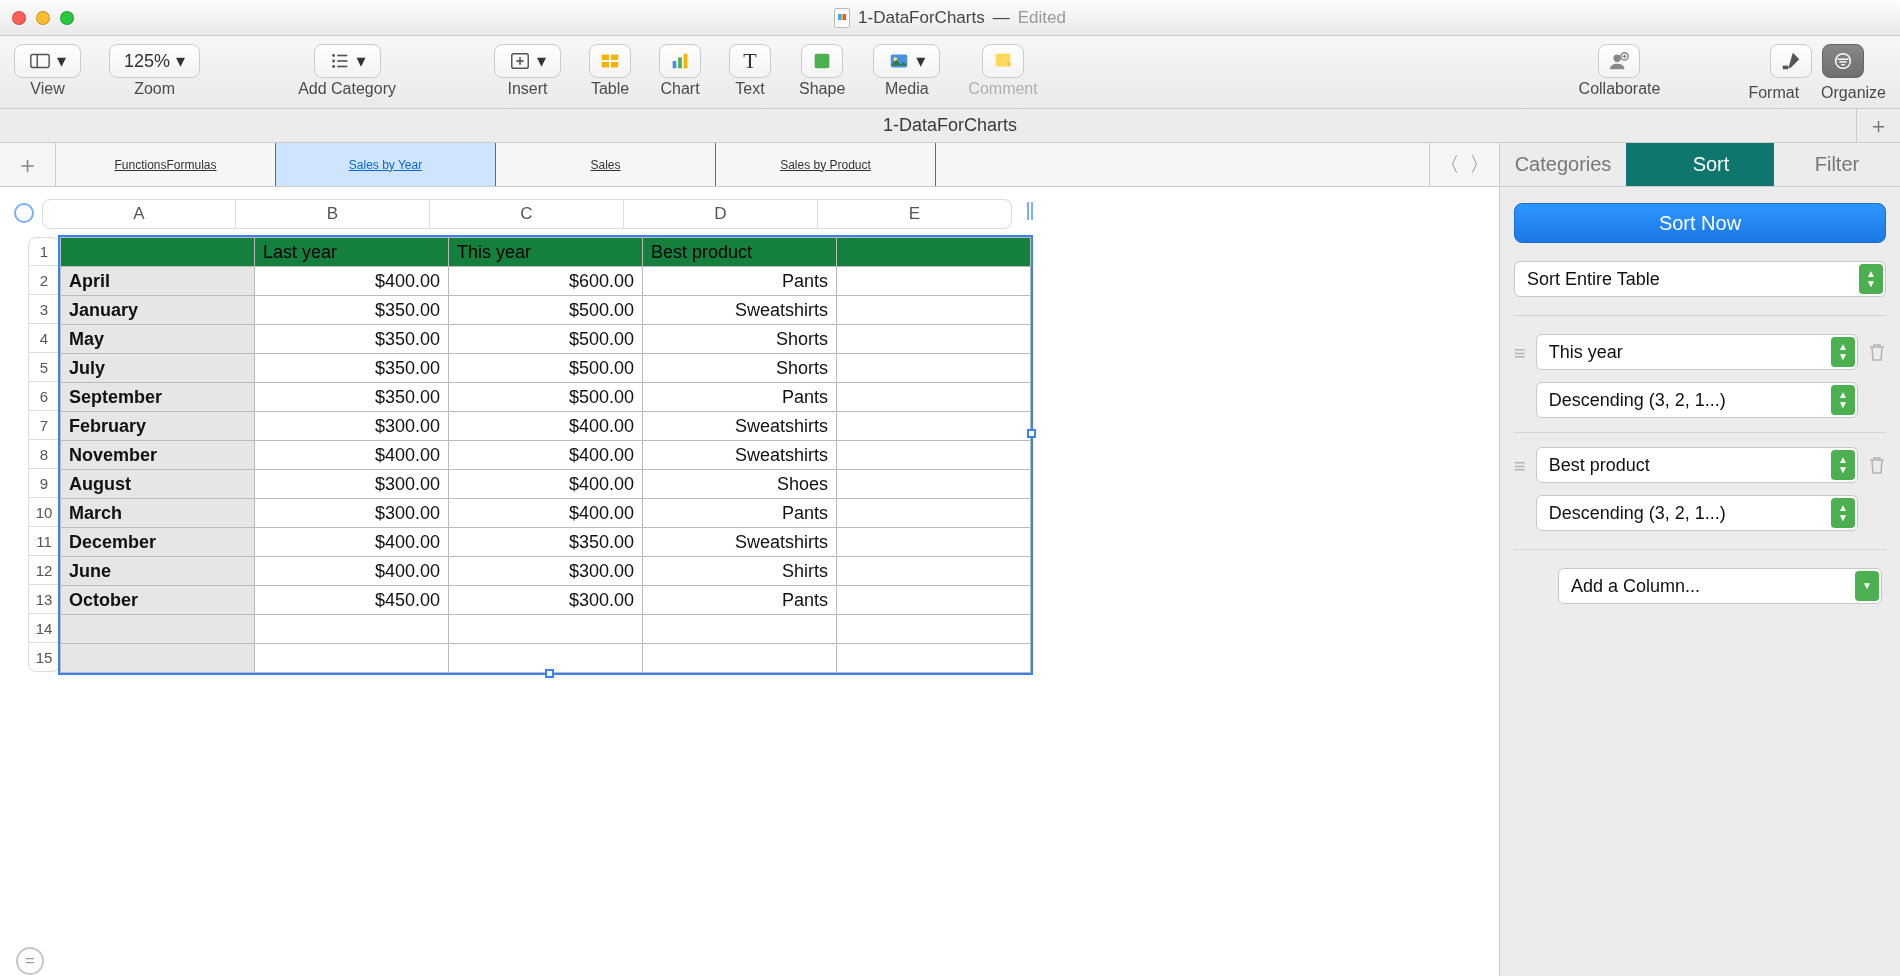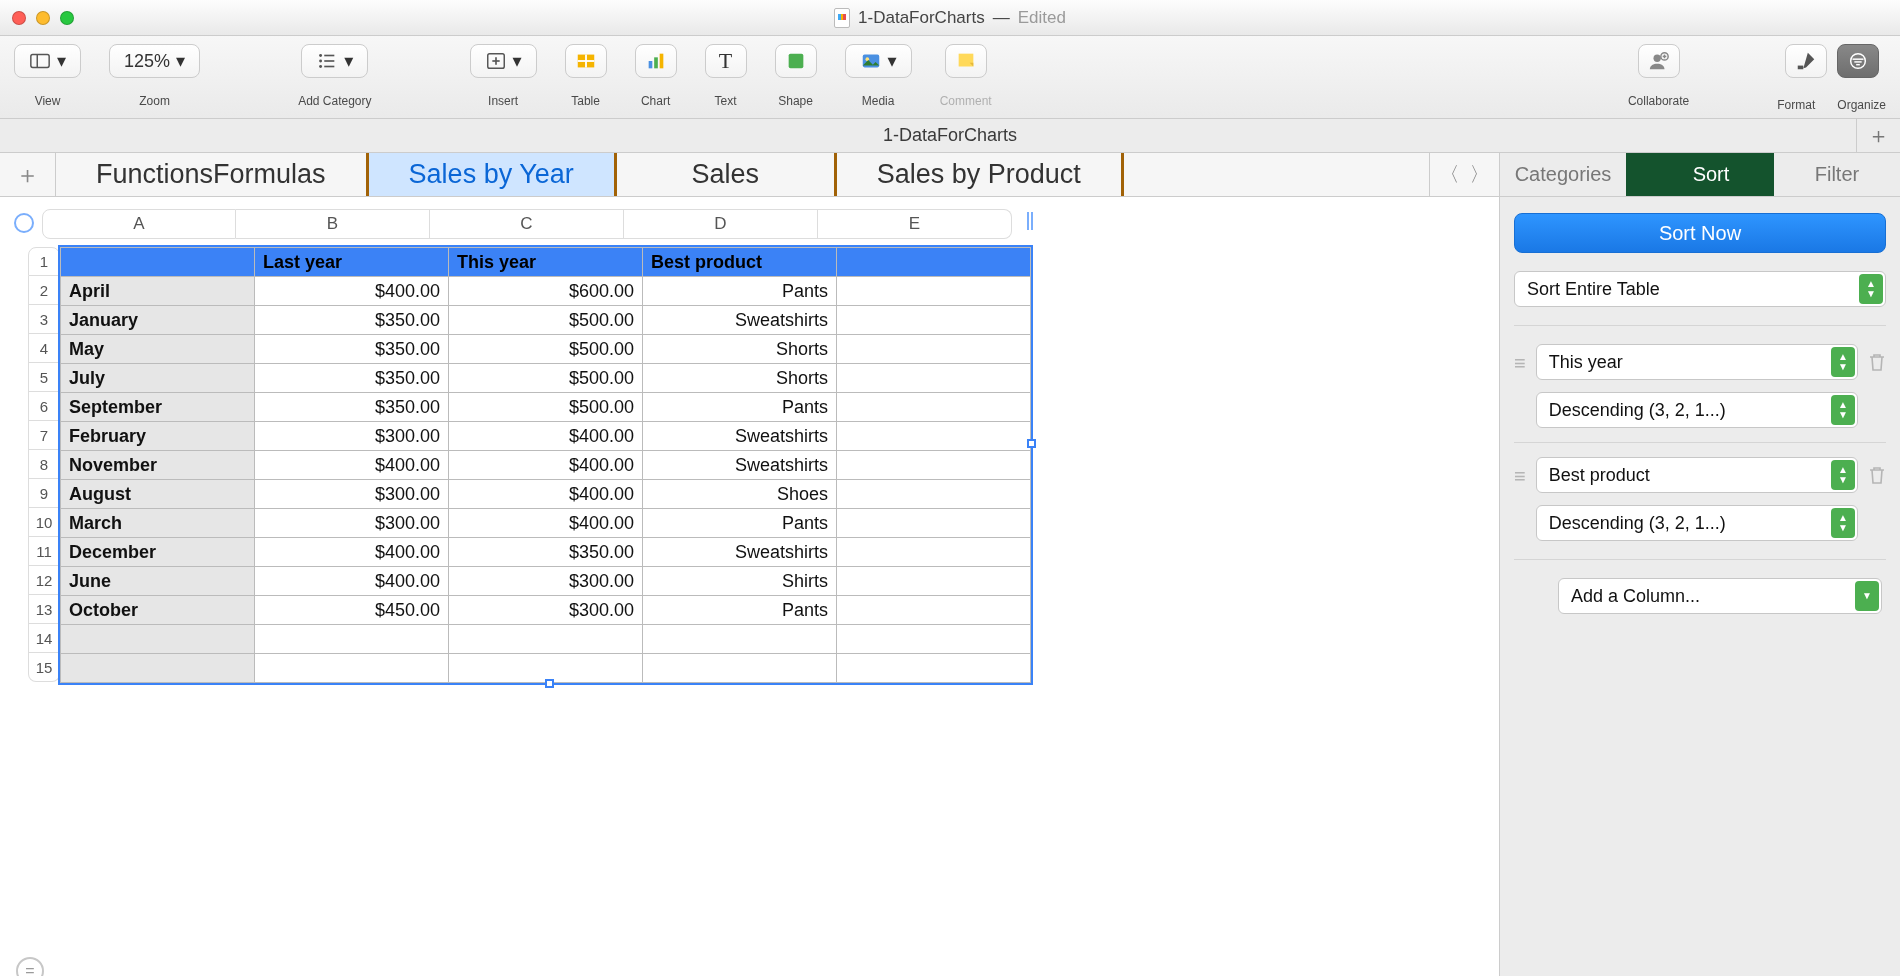--- a/index.html
+++ b/index.html
@@ -20,34 +20,34 @@
 
 
 .toolbar { background: linear-gradient(#f7f7f7,#eaeaea); border-bottom: 1px solid #ccc; padding: 8px 14px 6px 14px; display: flex; align-items: flex-start; }
 .tool-group { display: flex; flex-direction: column; align-items: center; margin-right: 28px; }
 .tool-group:last-child { margin-right: 0; }
 .tool-row { display: flex; gap: 10px; align-items: flex-start; }
 .btn { background: linear-gradient(#fff,#f3f3f3); border: 1px solid #ccc; border-radius: 8px; height: 34px; min-width: 54px; display: flex; align-items: center; justify-content: center; padding: 0 14px; font-size: 18px; color: #333; cursor: pointer; }
 .btn.small { min-width: 42px; padding: 0 8px; }
 .btn.dark { background: linear-gradient(#888,#6e6e6e); border-color: #666; color: #fff; }
 .btn svg { width: 22px; height: 22px; }
-.tool-label { font-size: 12px; color: #4a4a4a; margin-top: 16px; }
+.tool-label { font-size: 16px; color: #4a4a4a; margin-top: 2px; }
 .tool-label.disabled { color: #b0b0b0; }
 .spacer { flex: 1; }
 .chev-down { margin-left: 6px; display: inline-block; }
 
 
 .subheader { background: #ececec; border-bottom: 1px solid #ccc; height: 34px; display: flex; align-items: center; justify-content: center; color: #3a3a3a; font-size: 18px; position: relative; }
 .add-tab-right { position: absolute; right: 0; top: 0; width: 44px; height: 100%; border-left: 1px solid #ccc; display: flex; align-items: center; justify-content: center; color: #777; font-size: 22px; cursor: pointer; }
 
 
 .main { display: flex; height: calc(100% - 36px - 64px - 34px); }
 .sheet-tabs-bar { display: flex; align-items: stretch; border-bottom: 1px solid #ccc; background: #f6f6f6; height: 44px; position: relative; }
 .tab-add { width: 56px; display: flex; align-items: center; justify-content: center; color: #888; font-size: 24px; border-right: 1px solid #ccc; cursor: pointer; }
-.tab { flex: 0 0 auto; padding: 0 40px; display: flex; align-items: center; justify-content: center; font-size: 27px; color: #333; border-right: 3px solid #a16207; cursor: pointer; min-width: 220px; }
+.tab { flex: 0 0 auto; padding: 0 40px; display: flex; align-items: center; justify-content: center; font-size: 12px; color: #333; border-right: 1px solid #a16207; cursor: pointer; min-width: 220px; text-decoration: underline; }
 .tab.active { background: #cfe5ff; color: #0a66d6; }
 .tab-nav { width: 70px; display: flex; align-items: center; justify-content: center; gap: 10px; border-left: 1px solid #ccc; color: #888; }
 .tab-nav span { cursor: pointer; font-size: 20px; }
 
 
 .sheet-pane { flex: 1; display: flex; flex-direction: column; border-right: 1px solid #ccc; min-width: 0; }
 .grid-wrap { flex: 1; position: relative; padding: 12px 14px; overflow: hidden; }
 .corner-dot { width: 20px; height: 20px; border: 2px solid #7aaefc; border-radius: 50%; margin: 4px 0 0 0; }
 .col-head { text-align: center; font-size: 17px; color: #555; border: 1px solid #ddd; border-left: none; height: 30px; line-height: 28px; background: #fff; }
 .col-head.first { border-left: 1px solid #ddd; border-radius: 8px 0 0 8px; }
@@ -55,34 +55,34 @@
 .col-handle { width: 24px; height: 24px; display: flex; align-items: center; justify-content: center; margin-left: 6px; color: #7aaefc; }
 
 .row-area { display: flex; }
 .row-nums { display: flex; flex-direction: column; margin-top: 0; }
 .row-num { width: 32px; height: 29px; display: flex; align-items: center; justify-content: center; font-size: 15px; color: #555; border: 1px solid #ddd; border-top: none; background: #fff; margin-left: 14px; }
 .row-num.first { border-top: 1px solid #ddd; border-radius: 8px 8px 0 0; margin-top: 8px; }
 .row-num.last { border-radius: 0 0 8px 8px; }
 
 .table { border-collapse: collapse; margin-top: 8px; margin-left: 0; outline: 2px solid #3a82f7; }
 .table td { border: 1px solid #bbb; height: 29px; padding: 2px 8px; font-size: 18px; }
-.table thead td { background: #3b82f6; font-weight: 700; color: #000; }
+.table thead td { background: #15803d; font-weight: 400; color: #000; }
 .table .rowhead { background: #e6e6e6; font-weight: 700; width: 194px; }
 .table .num { text-align: right; width: 194px; }
 .table .txt { text-align: right; width: 194px; }
 .table .empty { width: 194px; }
 .sel-handle { position: absolute; width: 9px; height: 9px; background: #fff; border: 2px solid #3a82f7; }
 
 .equals-btn { position: absolute; left: 16px; bottom: 10px; width: 28px; height: 28px; border: 2px solid #c7c7c7; border-radius: 50%; display: flex; align-items: center; justify-content: center; color: #9a9a9a; font-size: 16px; cursor: pointer; }
 
 
 .inspector { width: 400px; background: #ececec; display: flex; flex-direction: column; }
 .insp-tabs { display: flex; border-bottom: 1px solid #ccc; height: 44px; }
 .insp-tab { flex: 1; display: flex; align-items: center; justify-content: center; font-size: 20px; color: #777; cursor: pointer; }
-.insp-tab.active { background: #14532d; color: #fff; padding-left: 22px; }
+.insp-tab.active { background: #0f766e; color: #fff; padding-left: 22px; }
 .insp-body { padding: 16px 14px; display: flex; flex-direction: column; gap: 18px; overflow: auto; }
 .sort-now { background: linear-gradient(#2e95ff,#1a78e5); color: #fff; border: 1px solid #176fd4; border-radius: 8px; height: 40px; font-size: 20px; display: flex; align-items: center; justify-content: center; cursor: pointer; }
 .select { position: relative; }
 .select-box { background: #fff; border: 1px solid #c7c7c7; border-radius: 6px; height: 36px; display: flex; align-items: center; padding: 0 36px 0 12px; font-size: 18px; position: relative; cursor: pointer; }
 .select-arrows { position: absolute; right: 2px; top: 2px; bottom: 2px; width: 24px; background: #4caf50; border-radius: 4px; display: flex; flex-direction: column; align-items: center; justify-content: center; color: #fff; font-size: 10px; line-height: 10px; }
 .section-label { font-size: 18px; color: #888; }
 .sort-rule { display: flex; align-items: flex-start; gap: 10px; }
 .drag-handle { color: #b5b5b5; font-size: 20px; margin-top: 8px; cursor: grab; user-select: none; }
 .rule-inner { flex: 1; display: flex; flex-direction: column; gap: 12px; }
 .trash { color: #b5b5b5; margin-top: 8px; cursor: pointer; }

